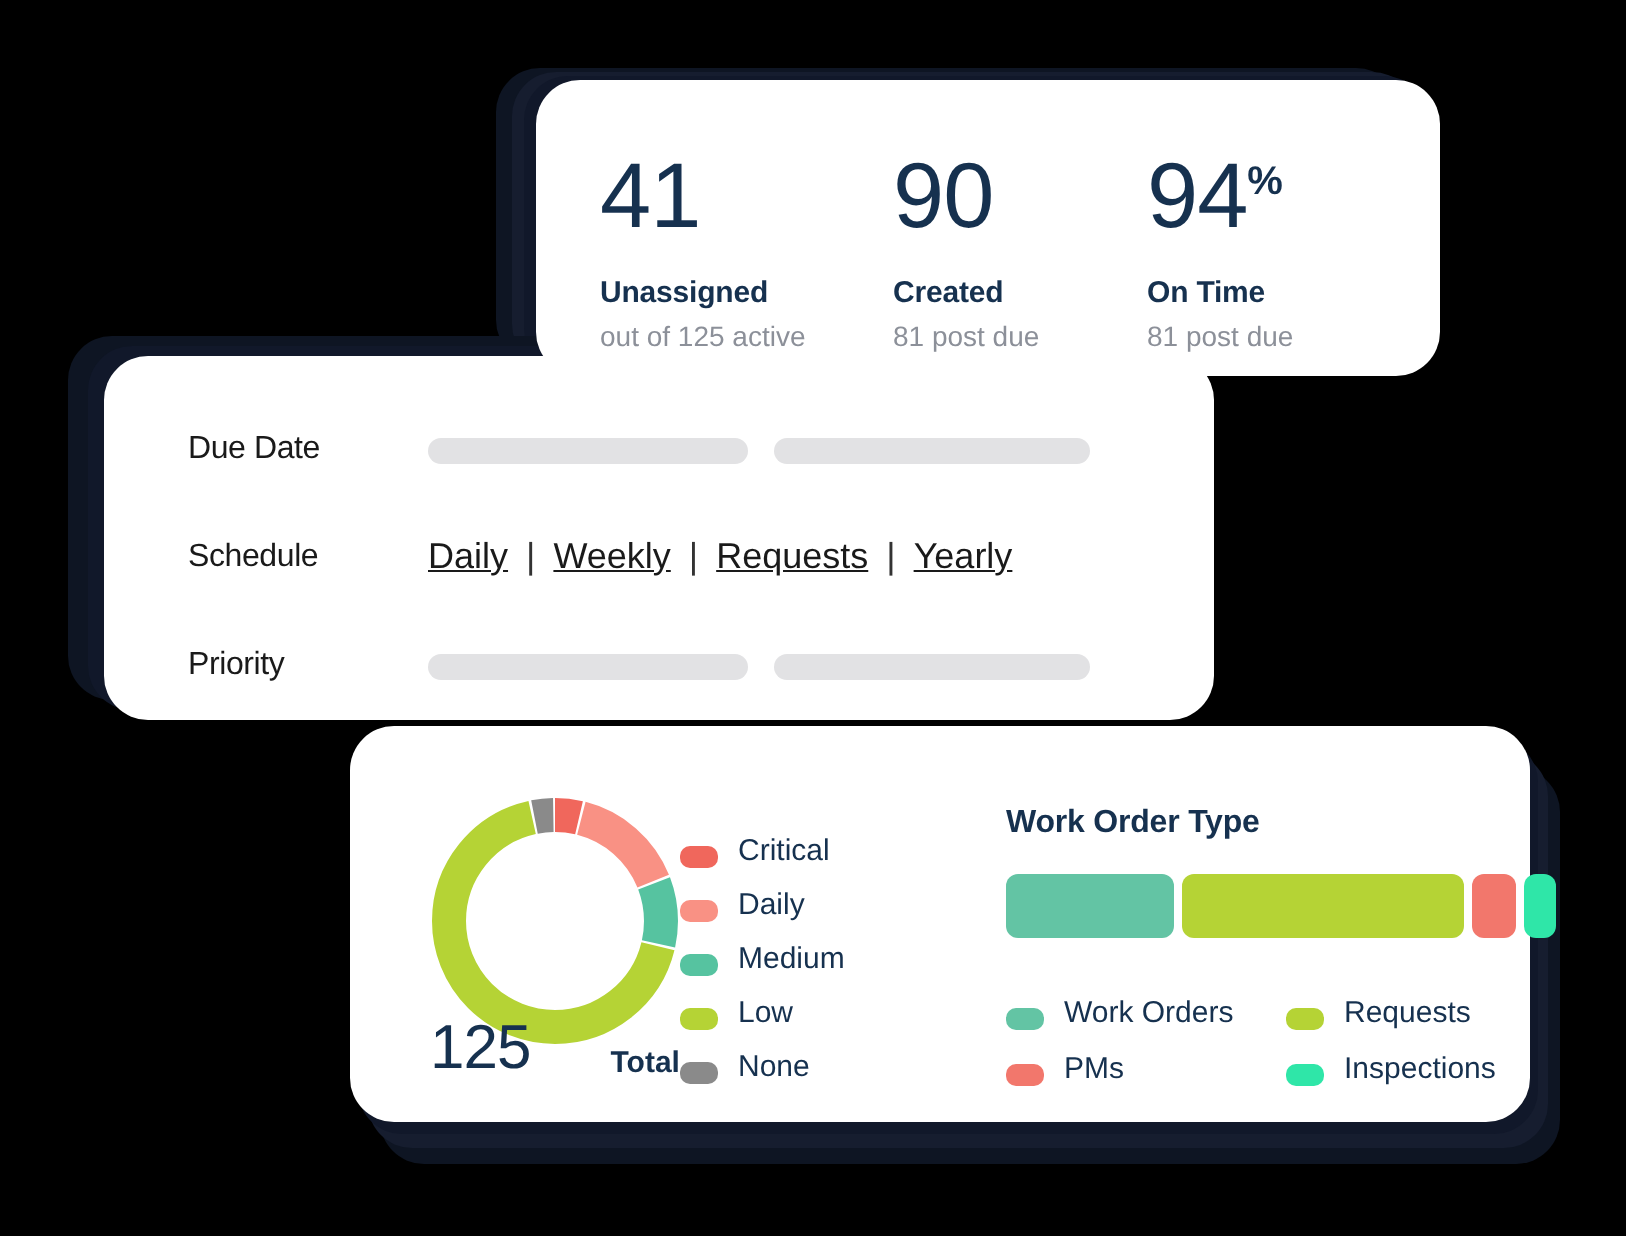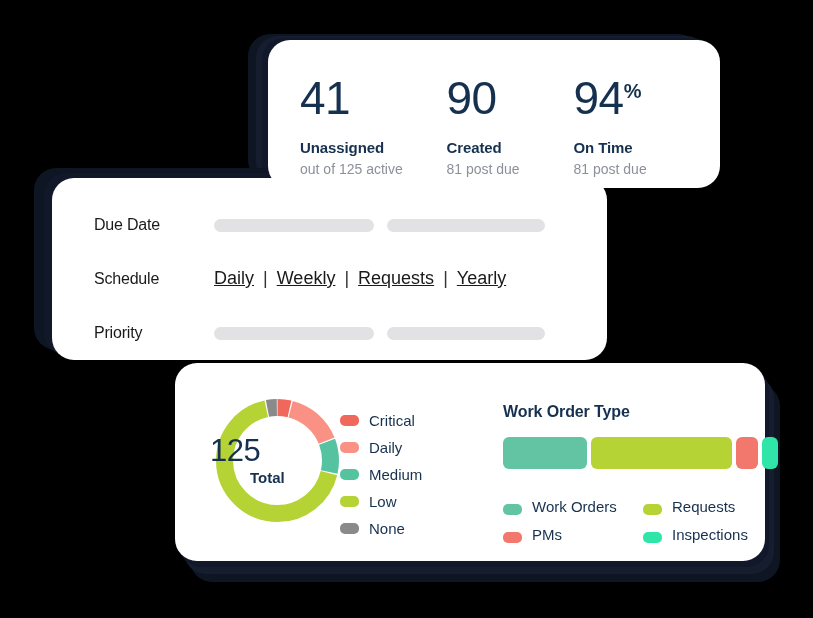--- a/index.html
+++ b/index.html
@@ -135,25 +135,24 @@
   .donut-wrap {
     position: absolute;
     left: 35px;
     top: 30px;
     width: 135px;
     height: 135px;
   }
   .donut-wrap svg { display: block; }
   .donut-center {
     position: absolute;
-    left: 0; top: 0;
+    left: 0; top: 12px;
     width: 135px; height: 135px;
     display: flex;
-    flex-direction: column;
-    align-items: flex-start;
+    align-items: flex-end;
     justify-content: center;
   }
   .donut-total-num {
     font-size: 31px;
     color: #16314f;
     font-weight: 400;
     line-height: 32px;
     letter-spacing: -0.5px;
   }
   .donut-total-lbl {
@@ -164,21 +163,21 @@
     margin-left: 40px;
   }
 
   .donut-legend {
     position: absolute;
     left: 165px;
     top: 44px;
   }
   .lg-item {
     display: flex;
-    align-items: center;
+    align-items: flex-end;
     height: 27px;
   }
   .swatch {
     width: 19px;
     height: 11px;
     border-radius: 5px;
     margin-right: 10px;
     flex: none;
   }
   .lg-text {

